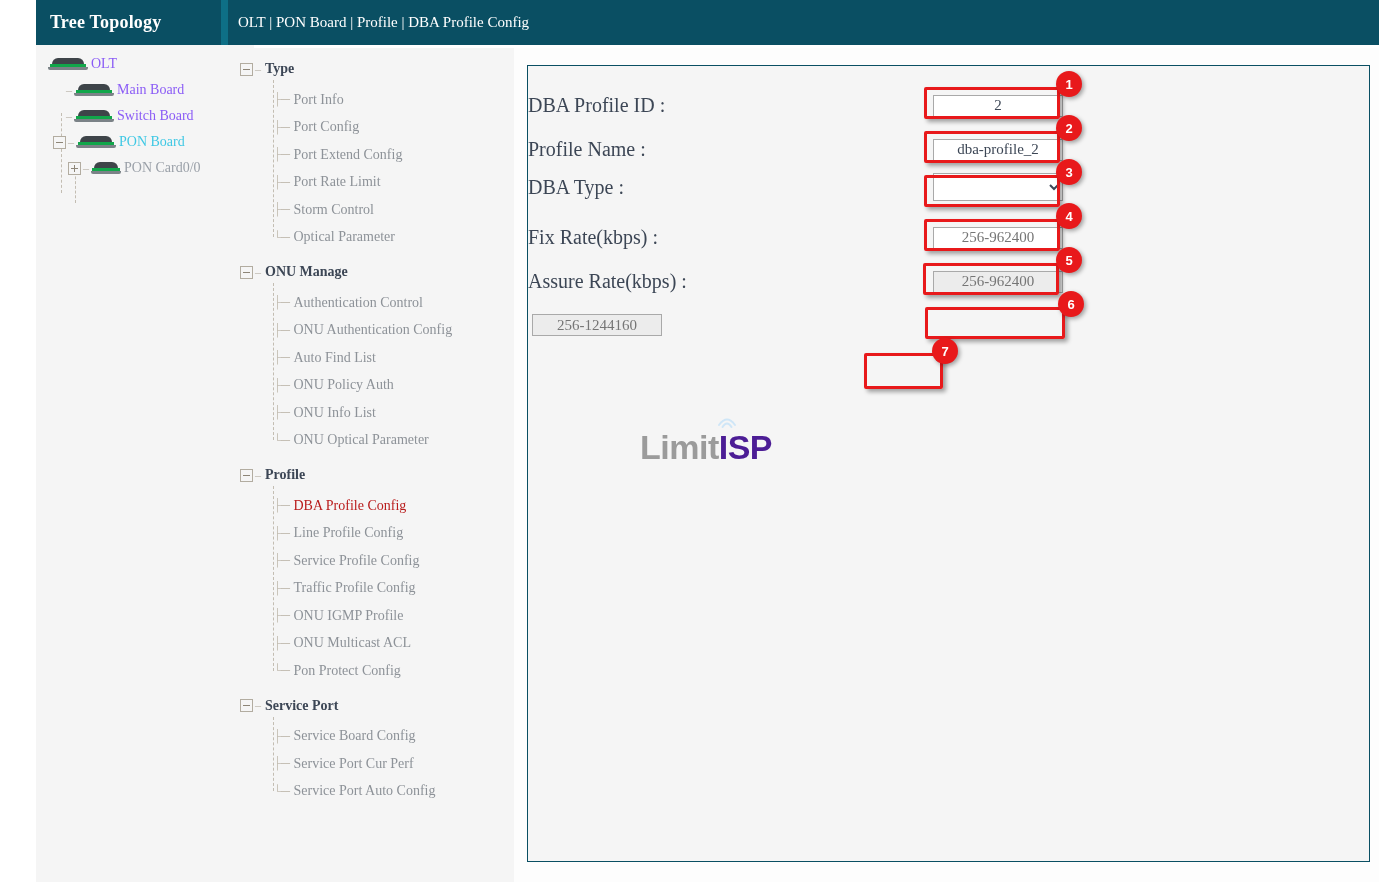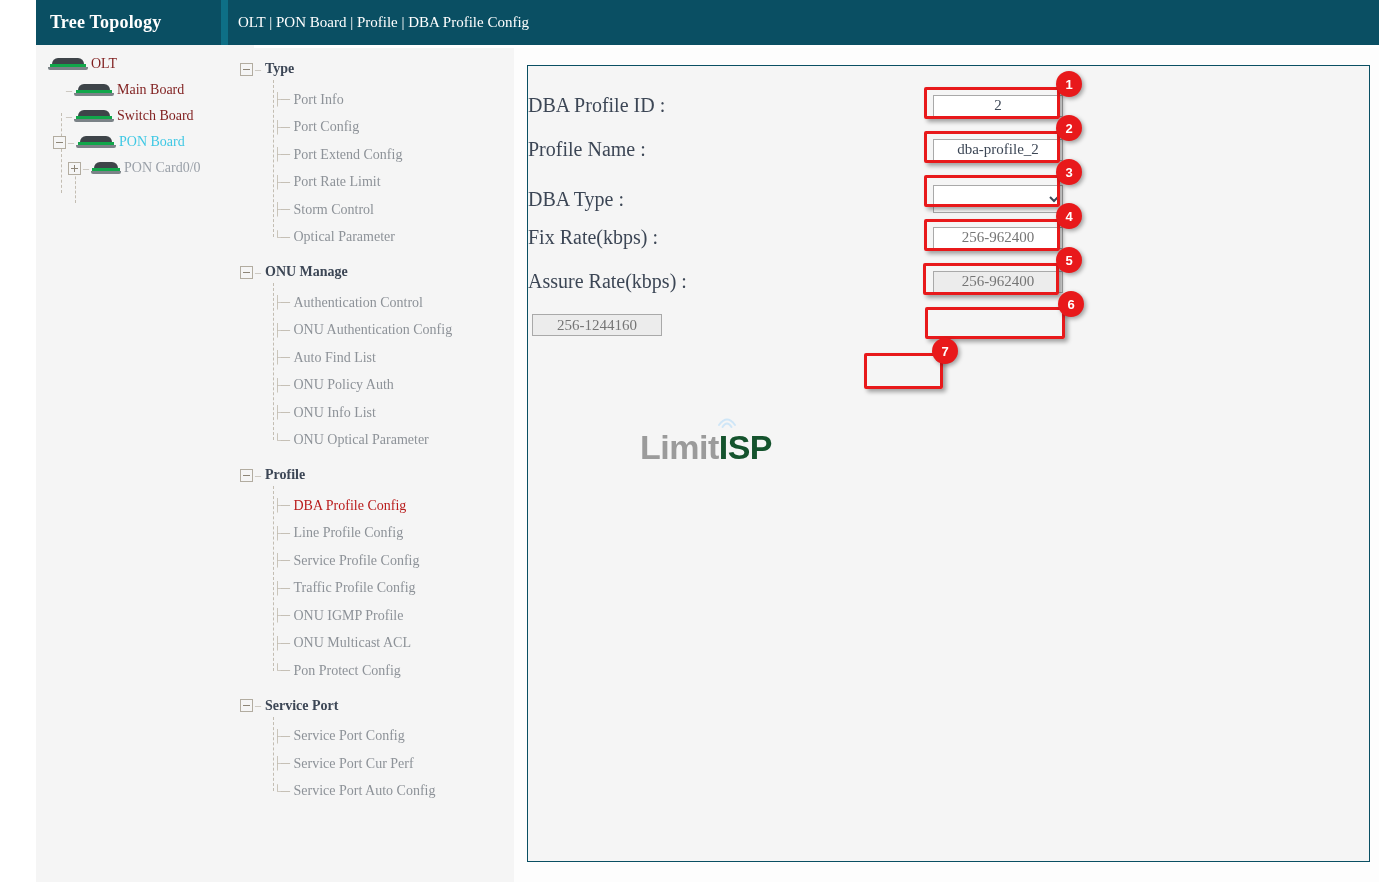--- a/index.html
+++ b/index.html
@@ -34,21 +34,21 @@
   #collapse-btn .tri {
     width: 0; height: 0;
     border-top: 9px solid transparent;
     border-bottom: 9px solid transparent;
     border-right: 12px solid #ffffff;
   }
   #tree-body { position: relative; padding-top: 6px; }
 
   .tnode { position: relative; height: 26px; display: flex; align-items: center; }
   .tnode .lbl { font-size: 14px; white-space: nowrap; }
-  .tnode .lbl.dark { color: #7f1d1d; }
+  .tnode .lbl.dark { color: #8b5cf6; }
   .tnode .lbl.hl   { color: #3fc8e4; }
   .tnode .lbl.mut  { color: #9aa0a8; }
 
   
   .dev {
     position: relative; width: 40px; height: 12px; margin-right: 3px; flex: 0 0 auto;
   }
   .dev .top {
     position: absolute; left: 4px; top: 0; width: 32px; height: 6px;
     background: #3e4449; border-radius: 6px 6px 0 0;
@@ -166,21 +166,21 @@
   .btnrow { position: absolute; left: 0; top: 357px; width: 100%; display: flex; }
 
   
   #watermark {
     position: absolute; left: 112px; top: 362px;
     font-family: "Liberation Sans", sans-serif;
     font-size: 34px; font-weight: bold; letter-spacing: -.5px;
     user-select: none;
   }
   #watermark .a { color: #9b9b9b; }
-  #watermark .b { color: #14532d; }
+  #watermark .b { color: #4c1d95; }
   #watermark .ant {
     position: absolute; left: 76px; top: -12px; width: 22px; height: 16px;
   }
 </style>
 </head>
 <body>
 
 <div id="app">
 
   <div id="tree-panel">
@@ -366,21 +366,21 @@
     <div class="grp">
       <div class="grp-head">
         <span class="pm-box"></span>
         <span class="dash">–</span>
         <span class="glabel">Service Port</span>
       </div>
       <div class="grp-items">
         <span class="vstem"></span>
         <div class="mitem">
             <span class="tee">├---</span>
-            <span class="mlabel">Service Port Config</span>
+            <span class="mlabel">Service Board Config</span>
           </div>
         <div class="mitem">
             <span class="tee">├---</span>
             <span class="mlabel">Service Port Cur Perf</span>
           </div>
         <div class="mitem">
             <span class="tee">└---</span>
             <span class="mlabel">Service Port Auto Config</span>
           </div>
       </div>
@@ -405,21 +405,21 @@
       <div class="redbox" style="left:396px; top:21px; width:136px; height:32px;"></div>
       <div class="badge" style="left:528px; top:5px;">1</div>
 
       <div class="frow" style="top:72px;">
         <span class="fl"><span>Profile Name</span><span class="colon">:</span></span>
         <input class="fi" type="text" value="dba-profile_2" style="">
       </div>
       <div class="redbox" style="left:396px; top:65px; width:136px; height:32px;"></div>
       <div class="badge" style="left:528px; top:49px;">2</div>
 
-      <div class="frow" style="top:119px;">
+      <div class="frow" style="top:107px;">
         <span class="fl"><span>DBA Type</span><span class="colon">:</span></span>
         <select class="fi" id="dba-type-select"><option value="fix">fix</option><option value="assure">assure</option><option value="assure+max">assure+max</option><option value="max">max</option></select>
       </div>
       <div class="redbox" style="left:396px; top:109px; width:136px; height:32px;"></div>
       <div class="badge" style="left:528px; top:93px;">3</div>
 
       <div class="frow" style="top:160px;">
         <span class="fl"><span>Fix Rate(kbps)</span><span class="colon">:</span></span>
         <input class="fi ph" type="text" placeholder="256-962400" style="">
       </div>

